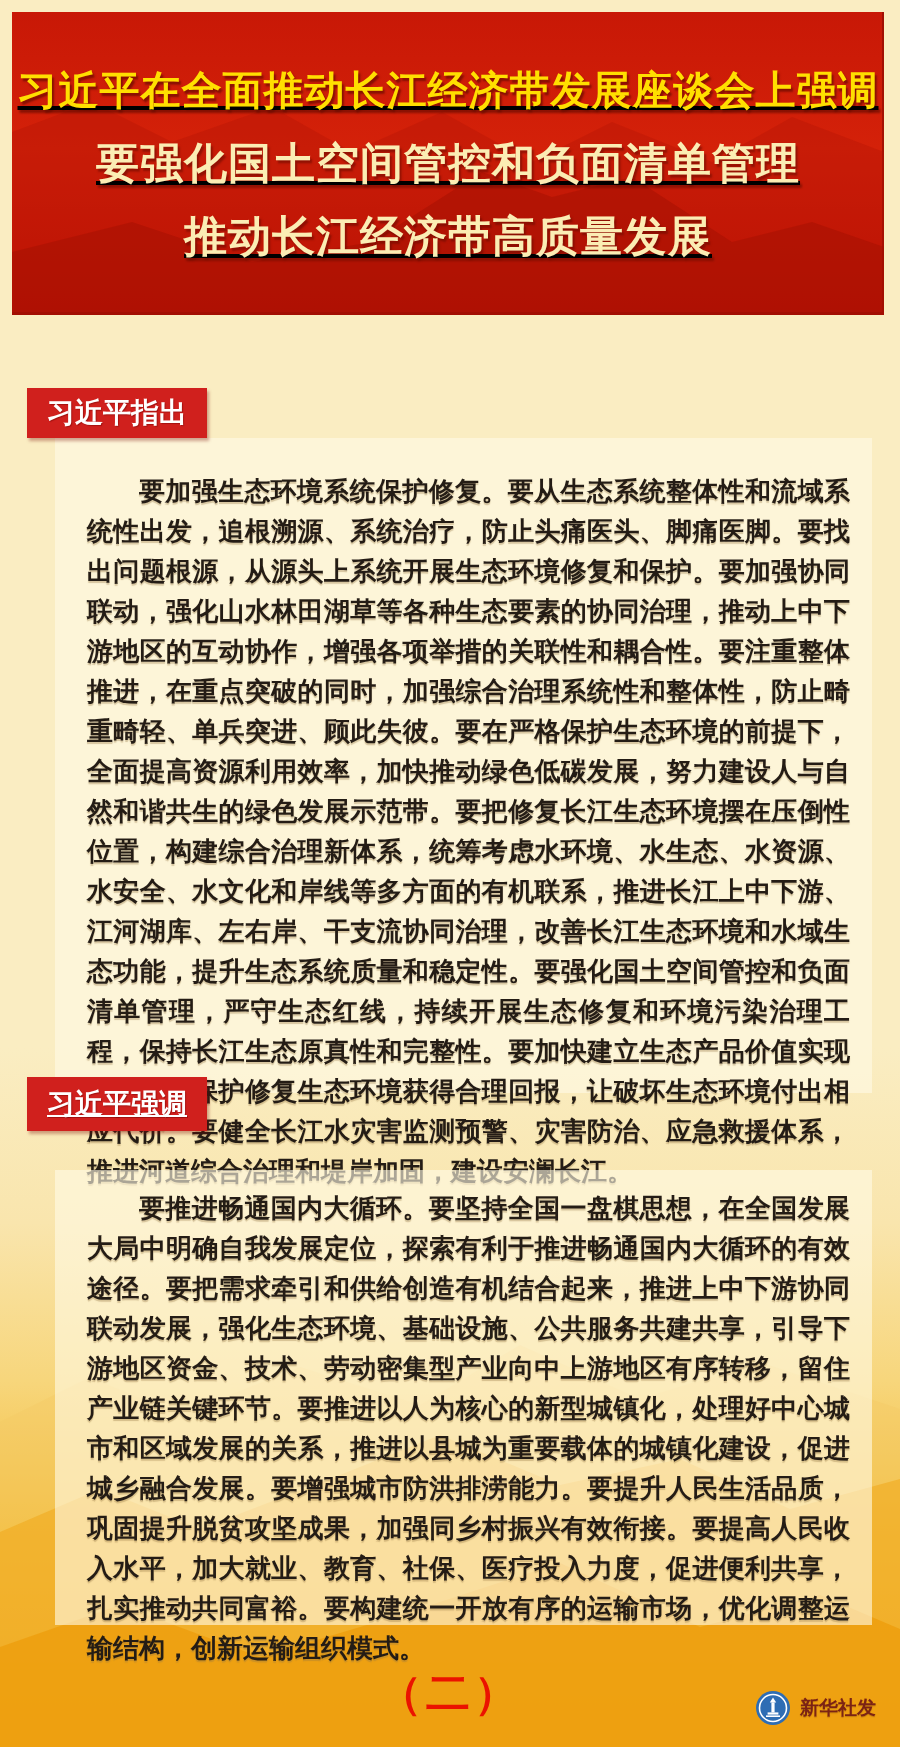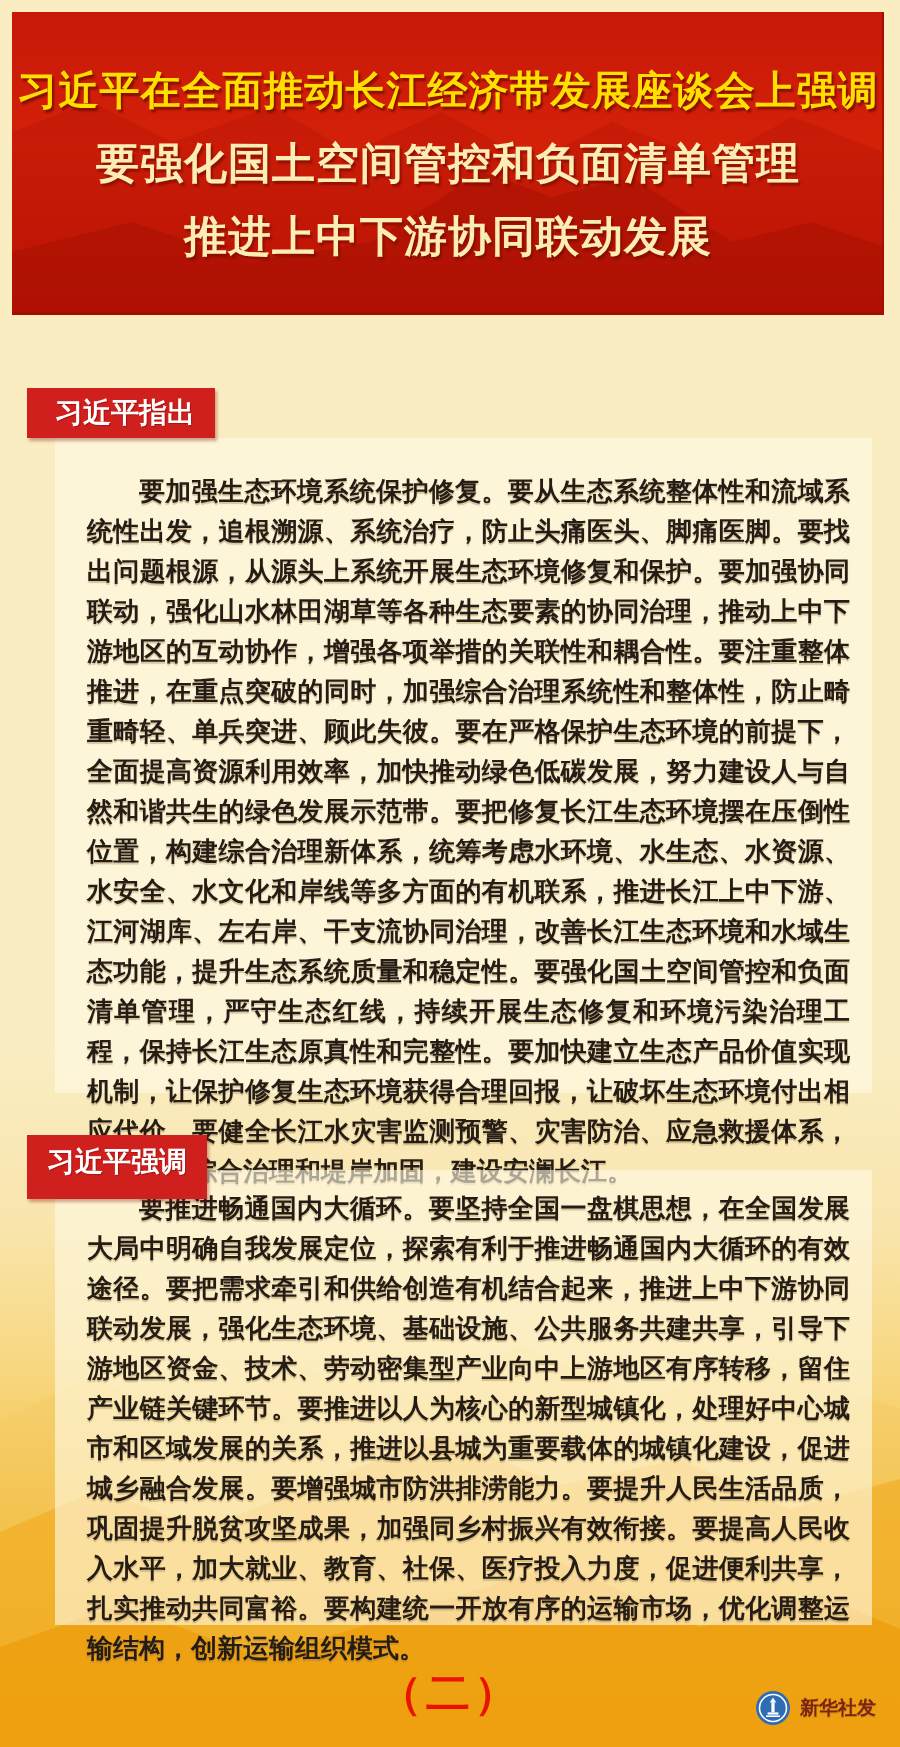--- a/index.html
+++ b/index.html
@@ -20,43 +20,43 @@
   .bottom-mountains{
     position:absolute;left:0;top:1227px;width:900px;height:520px;
     display:block;pointer-events:none;
   }
   
   .banner{
     position:absolute;left:12px;top:12px;width:872px;height:303px;
     background:linear-gradient(180deg,#c81806 0%,#d42109 45%,#c11104 100%);
     box-shadow:inset -2px -3px 0 rgba(140,10,2,.65);
     display:flex;flex-direction:column;justify-content:center;
-    text-align:center;overflow:hidden;
+    text-align:center;overflow:hidden;text-decoration:underline;
   }
   .banner svg{position:absolute;left:0;top:0;width:100%;height:100%;}
   .banner .line{position:relative;z-index:2;font-weight:bold;letter-spacing:1px;}
   .line-1{
     font-size:40px;line-height:73px;color:#ffdf00;
     text-shadow:2px 3px 2px rgba(110,12,0,.75);
   }
   .line-2,.line-3{
     font-size:43px;line-height:73px;color:#fbedb4;
     text-shadow:2px 3px 2px rgba(110,12,0,.6);
   }
   
   .label{
     position:absolute;left:27px;width:180px;
     background:#d0201d;color:#ffffff;
     font-size:28px;font-weight:bold;text-align:center;
     box-shadow:2px 3px 3px rgba(120,12,5,.35);
     text-shadow:1px 1px 1px rgba(110,0,0,.45);
     z-index:5;
   }
-  .label-1{top:388px;height:50px;line-height:50px;padding-left:8px;}
-  .label-2{top:1135px;height:64px;line-height:54px;}
+  .label-1{top:388px;height:50px;line-height:50px;}
+  .label-2{top:1077px;height:54px;line-height:54px;text-decoration:underline;}
   
   .panel{
     position:absolute;left:55px;width:817px;
     background:rgba(255,250,229,.62);
     z-index:3;box-sizing:border-box;
   }
   .panel-1{top:438px;height:655px;padding:33px 22px 0 32px;}
   .panel-2{top:1170px;height:455px;padding:18px 22px 0 32px;}
   .body-text{
     font-size:26px;line-height:40px;color:#241c15;
@@ -91,21 +91,21 @@
     <polygon points="0,420 120,378 260,430 400,388 560,336 700,400 820,368 900,402 900,520 0,520" fill="#ec9703" opacity="0.6"></polygon>
   </svg>
 
   <div class="banner">
     <svg viewBox="0 0 872 303" preserveAspectRatio="none">
       <polygon points="0,120 80,90 160,130 260,95 340,140 430,100 520,150 600,110 700,150 780,105 872,140 872,303 0,303" fill="#b31405" opacity="0.35"></polygon>
       <polygon points="0,240 120,210 240,250 360,230 470,160 540,185 620,165 720,230 800,210 872,235 872,303 0,303" fill="#a00f02" opacity="0.45"></polygon>
     </svg>
     <div class="line line-1">习近平在全面推动长江经济带发展座谈会上强调</div>
     <div class="line line-2">要强化国土空间管控和负面清单管理</div>
-    <div class="line line-3">推进上中下游协同联动发展</div>
+    <div class="line line-3">推动长江经济带高质量发展</div>
   </div>
 
   <div class="label label-1">习近平指出</div>
   <div class="panel panel-1">
     <p class="body-text">要加强生态环境系统保护修复。要从生态系统整体性和流域系统性出发，追根溯源、系统治疗，防止头痛医头、脚痛医脚。要找出问题根源，从源头上系统开展生态环境修复和保护。要加强协同联动，强化山水林田湖草等各种生态要素的协同治理，推动上中下游地区的互动协作，增强各项举措的关联性和耦合性。要注重整体推进，在重点突破的同时，加强综合治理系统性和整体性，防止畸重畸轻、单兵突进、顾此失彼。要在严格保护生态环境的前提下，全面提高资源利用效率，加快推动绿色低碳发展，努力建设人与自然和谐共生的绿色发展示范带。要把修复长江生态环境摆在压倒性位置，构建综合治理新体系，统筹考虑水环境、水生态、水资源、水安全、水文化和岸线等多方面的有机联系，推进长江上中下游、江河湖库、左右岸、干支流协同治理，改善长江生态环境和水域生态功能，提升生态系统质量和稳定性。要强化国土空间管控和负面清单管理，严守生态红线，持续开展生态修复和环境污染治理工程，保持长江生态原真性和完整性。要加快建立生态产品价值实现机制，让保护修复生态环境获得合理回报，让破坏生态环境付出相应代价。要健全长江水灾害监测预警、灾害防治、应急救援体系，推进河道综合治理和堤岸加固，建设安澜长江。</p>
   </div>
 
   <div class="label label-2">习近平强调</div>
   <div class="panel panel-2">
     <p class="body-text">要推进畅通国内大循环。要坚持全国一盘棋思想，在全国发展大局中明确自我发展定位，探索有利于推进畅通国内大循环的有效途径。要把需求牵引和供给创造有机结合起来，推进上中下游协同联动发展，强化生态环境、基础设施、公共服务共建共享，引导下游地区资金、技术、劳动密集型产业向中上游地区有序转移，留住产业链关键环节。要推进以人为核心的新型城镇化，处理好中心城市和区域发展的关系，推进以县城为重要载体的城镇化建设，促进城乡融合发展。要增强城市防洪排涝能力。要提升人民生活品质，巩固提升脱贫攻坚成果，加强同乡村振兴有效衔接。要提高人民收入水平，加大就业、教育、社保、医疗投入力度，促进便利共享，扎实推动共同富裕。要构建统一开放有序的运输市场，优化调整运输结构，创新运输组织模式。</p>

